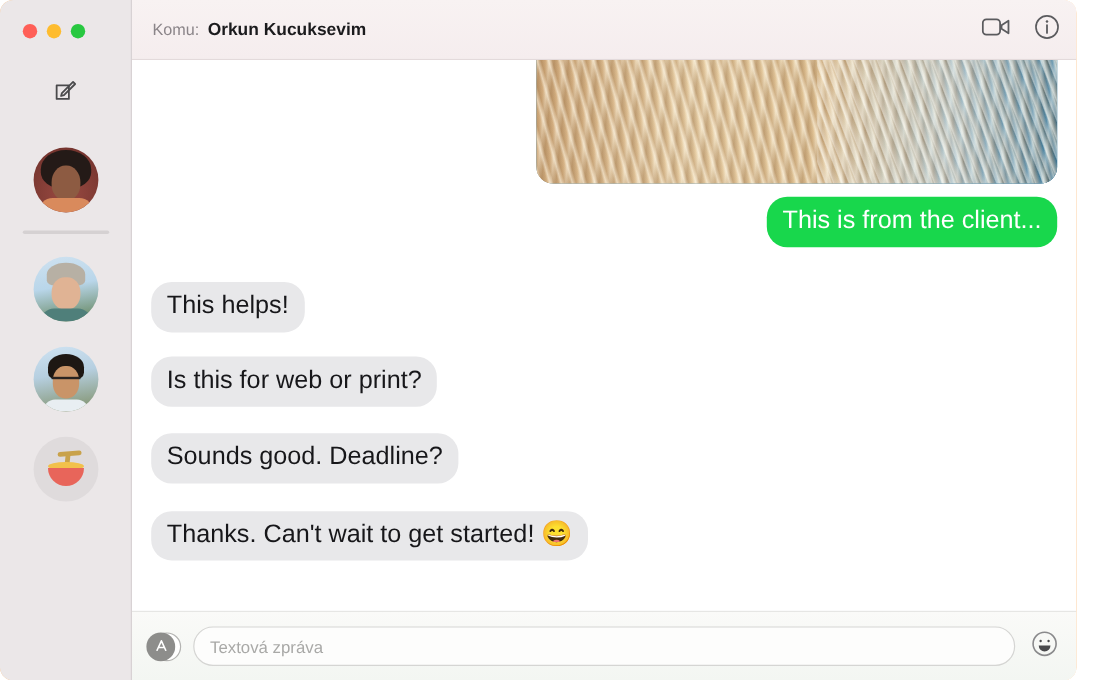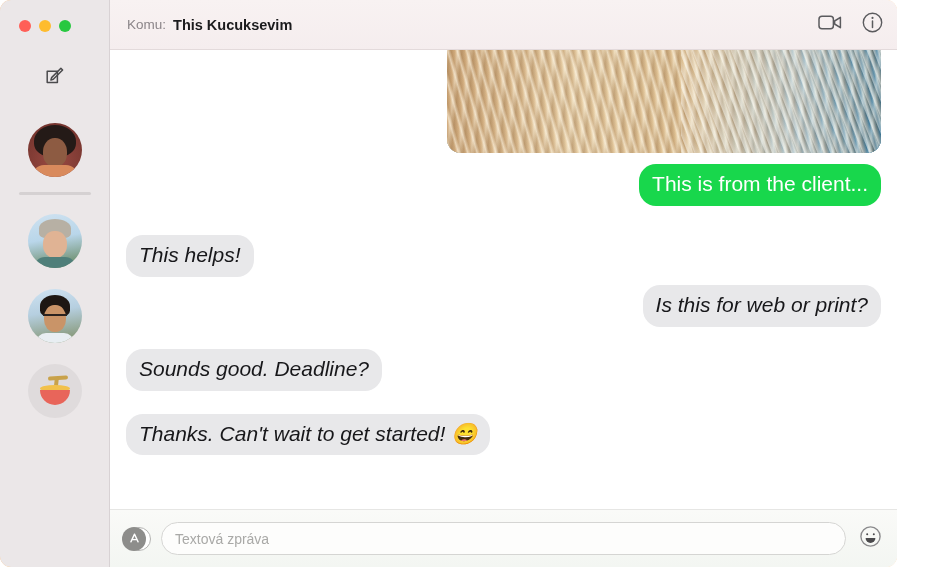--- a/index.html
+++ b/index.html
@@ -218,21 +218,21 @@
   #message-list {
     flex: 1 1 auto;
     overflow: hidden;
     padding: 0 16px 0 16px;
     display: flex;
     flex-direction: column;
     position: relative;
   }
 
   .msg-row { display: flex; width: 100%; }
-  .msg-row.incoming { justify-content: flex-start; font-style: italic; }
+  .msg-row.incoming { justify-content: flex-start; }
   .msg-row.outgoing { justify-content: flex-end; }
 
   .bubble {
     position: relative;
     max-width: 78%;
     padding: 7px 13px 8px 13px;
     border-radius: 17px;
     font-size: 21px;
     line-height: 1.28;
     word-wrap: break-word;
@@ -443,21 +443,21 @@
         </div>
       </div>
 
     </div>
   </div>
 
   <div id="main-pane">
 
     <div id="conversation-header">
       <span id="to-label">Komu:</span>
-      <span id="recipient-name">This Kucuksevim</span>
+      <span id="recipient-name">Orkun Kucuksevim</span>
 
       <div id="header-actions">
         <div class="header-icon">
           <span>
             <svg width="24" height="17" viewBox="0 0 24 17" fill="none">
               <rect x="1" y="2.2" width="14.4" height="12.6" rx="3" stroke="#5b5b5e" stroke-width="1.5" fill="none"></rect>
               <path d="M16.6 7.0 L22.4 3.3 V13.7 L16.6 10.0 Z" stroke="#5b5b5e" stroke-width="1.5" stroke-linejoin="round" fill="none"></path>
             </svg>
           </span>
         </div>
@@ -484,21 +484,21 @@
       </div>
 
       <div class="msg-row outgoing" style="margin-top:11px;">
         <div class="bubble outgoing">This is from the client...</div>
       </div>
 
       <div class="msg-row incoming" style="margin-top:29px;">
         <div class="bubble incoming">This helps!</div>
       </div>
 
-      <div class="msg-row incoming" style="margin-top:8px;justify-content:flex-end;">
+      <div class="msg-row incoming" style="margin-top:20px;">
         <div class="bubble incoming">Is this for web or print?</div>
       </div>
 
 
       <div class="msg-row incoming" style="margin-top:22px;text-align:center;">
         <div class="bubble incoming">Sounds good. Deadline?</div>
       </div>
 
 
       <div class="msg-row incoming" style="margin-top:23px;">

